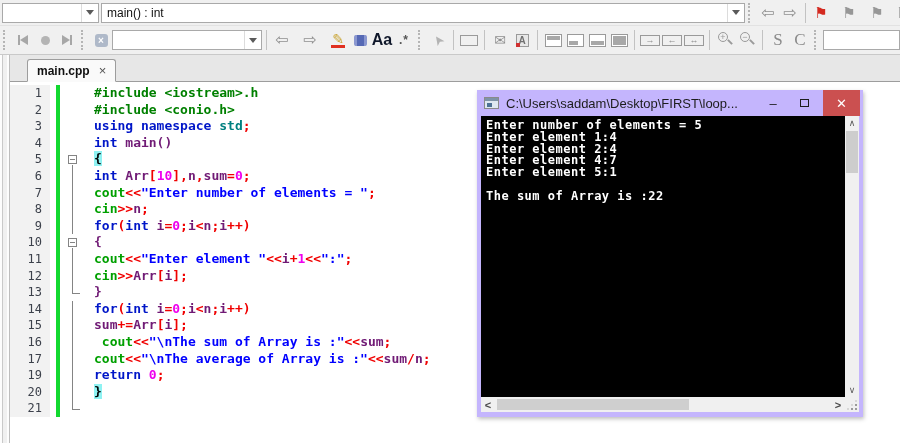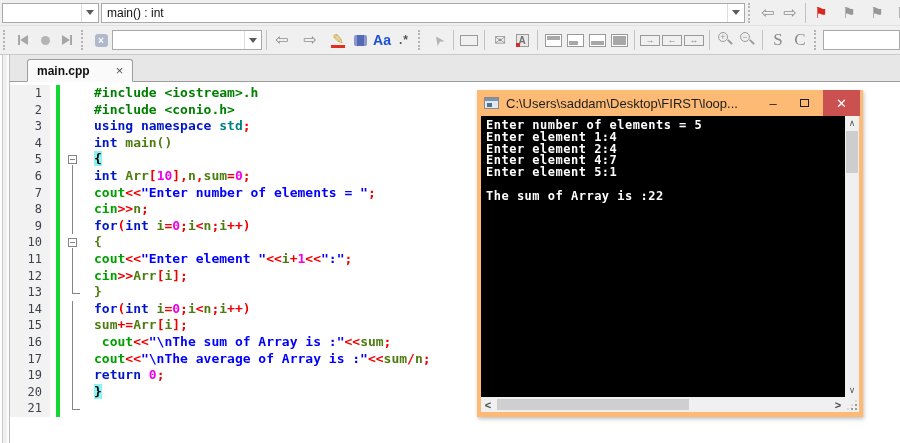--- a/index.html
+++ b/index.html
@@ -29,21 +29,21 @@
   .flag.gray { color:#979797; }
   .dot { width:9px; height:9px; border-radius:50%; background:#b4b4b4; }
   .tri { width:0; height:0; display:inline-block; }
   .tri.l { border-top:5px solid transparent; border-bottom:5px solid transparent; border-right:8px solid #a7a7a7; }
   .tri.r { border-top:5px solid transparent; border-bottom:5px solid transparent; border-left:8px solid #a7a7a7; }
   .bar-v { width:2px; height:10px; background:#a7a7a7; display:inline-block; }
   .stopicon { width:13px; height:13px; border-radius:3px; background:#afb9c9; color:#fff; font-size:10px;
               font-weight:bold; display:flex; align-items:center; justify-content:center; }
   .pencil { color:#c8a22e; font-size:14px; border-bottom:3px solid #e03020; line-height:12px; padding:0 1px; }
   .spool { width:13px; height:11px; background:#5669b5; border-left:3px solid #8a97cf; border-right:3px solid #8a97cf; border-radius:2px; }
-  .aa { color:#1d4ed8; font-weight:bold; font-size:14px;text-align:center; }
+  .aa { color:#0f172a; font-weight:bold; font-size:16px;text-align:center; }
   .regex { color:#555; font-weight:bold; font-size:12px; letter-spacing:1px; }
   .cursor-arrow { color:#b3b3b3; font-size:13px; transform:rotate(-125deg); display:inline-block; }
   .rect-o { width:18px; height:11px; border:1px solid #9a9a9a; }
   .env { color:#8e8e8e; font-size:14px; }
   .adoc { width:13px; height:13px; border:1px solid #9a9a9a; background:#e8e8e8; color:#707070;
           font-size:10px; font-weight:bold; display:flex; align-items:center; justify-content:center; position:relative; }
   .adoc::after { content:""; position:absolute; left:-1px; bottom:-1px; width:4px; height:4px; background:#d03030; }
   .dock { width:17px; height:13px; border:1px solid #9a9a9a; position:relative; background:#fff; }
   .dock::after { content:""; position:absolute; background:#a8a8a8; }
   .dock.top::after { left:1px; right:1px; top:1px; height:4px; }
@@ -60,21 +60,21 @@
   .incsearch { background:#fff; border:1px solid #a9a9a9; height:20px; width:40px; }
 
   
   .workspace { position:absolute; left:0; top:55px; width:900px; height:388px; background:#ececec; }
   .left-strip { position:absolute; left:0; top:0; width:10px; height:100%; background:#f0f0f0;
                 border-right:1px solid #bdbdbd; box-shadow:inset -2px 0 0 #fdfdfd, inset 2px 0 0 #fdfdfd, inset 3px 0 0 #c9c9c9; }
   .docarea { position:absolute; left:10px; top:0; right:0; bottom:0; }
   .tabbar { height:27px; background:#e7e7e7; border-bottom:1px solid #9d9d9d; position:relative; }
   .tab { position:absolute; left:17px; bottom:-1px; height:23px; background:#fafafa; border:1px solid #9d9d9d;
          border-bottom:1px solid #fafafa; border-radius:3px 3px 0 0; display:flex; align-items:center;
-         padding:0 9px; gap:26px; font-size:12px; font-weight:bold; color:#111; }
+         padding:0 9px; gap:9px; font-size:12px; font-weight:bold; color:#111; }
   .tab .x { color:#555; font-weight:normal; font-size:13px; line-height:1; }
 
   
   .editor { position:absolute; left:0; top:27px; right:0; bottom:0; background:#fff; overflow:hidden;
             font-family:"DejaVu Sans Mono", monospace; font-weight:bold; font-size:13px; padding-top:3px; }
   .line { display:flex; height:16.6px; line-height:16.6px; white-space:pre; }
   .ln { width:40px; padding-right:8px; background:#f2f2f2; text-align:right; color:#3c414b;
         font-size:12px; font-weight:normal; }
   .gap { width:6px; background:#fff; }
   .chg { width:4px; background:#12d930; }
@@ -86,25 +86,25 @@
   .foldbox { position:absolute; left:8px; top:4px; width:9px; height:9px; border:1px solid #848484; background:#fff; }
   .foldbox::after { content:""; position:absolute; left:1px; right:1px; top:3px; height:1px; background:#848484; }
   .codeseg { flex:1; padding-left:8px; color:#000; }
   .tk-pre { color:#008000; }
   .tk-kw  { color:#0016c8; }
   .tk-io  { color:#00a000; }
   .tk-std { color:#008080; }
   .tk-str { color:#0000ff; }
   .tk-num { color:#ee00ee; }
   .tk-op  { color:#f00000; }
-  .tk-pl  { color:#4d7c0f; }
+  .tk-pl  { color:#701a75; }
   .tk-brace { color:#000; background:#8ff2f2; }
 
   
-  .console { position:absolute; left:477px; top:35px; width:386px; height:327px; background:#fdba74;
+  .console { position:absolute; left:477px; top:35px; width:386px; height:327px; background:#c4b5fd;
              box-shadow:1px 2px 4px rgba(0,0,0,.25); }
   .ctitle { height:26px; display:flex; align-items:center; padding-left:7px; gap:7px; }
   .cicon { width:15px; height:12px; border:1px solid #8a8a8a; background:#dfe9f2; position:relative; }
   .cicon::before { content:""; position:absolute; left:0; right:0; top:0; height:3px; background:#7e93a8; }
   .cicon::after { content:""; position:absolute; left:2px; top:5px; width:5px; height:4px; background:#4e7296; }
   .ctitle .txt { flex:1; font-size:13px; color:#1d1d1d; white-space:nowrap; overflow:hidden; }
   .cbtn { width:24px; height:26px; display:flex; align-items:center; justify-content:center;
           color:#1d1d1d; font-size:13px; }
   .cbtn.max span { width:9px; height:8px; border:1.5px solid #1d1d1d; display:block; }
   .cbtn.close { width:37px; background:#cb5050; color:#fff; font-size:13px; margin-right:3px; }

